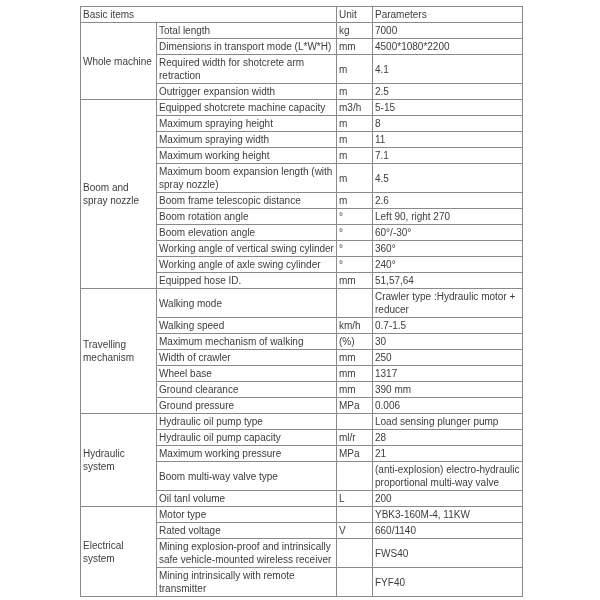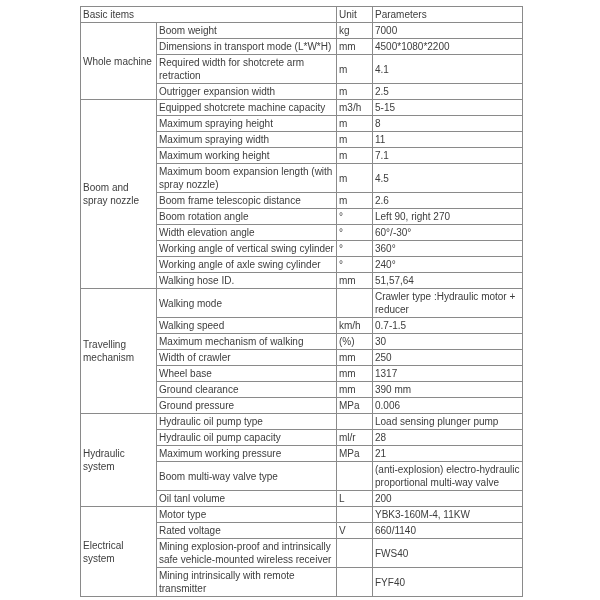--- a/index.html
+++ b/index.html
@@ -52,21 +52,21 @@
     </colgroup>
     <tbody>
       <tr>
         <th colspan="2">Basic items</th>
         <th>Unit</th>
         <th>Parameters</th>
       </tr>
 
       <tr>
         <td class="cat-cell" rowspan="4">Whole machine</td>
-        <td>Boom weight</td>
+        <td>Total length</td>
         <td>kg</td>
         <td>7000</td>
       </tr>
       <tr>
         <td>Dimensions in transport mode (L*W*H)</td>
         <td>mm</td>
         <td>4500*1080*2200</td>
       </tr>
       <tr>
         <td>Required width for shotcrete arm retraction</td>
@@ -109,36 +109,36 @@
         <td>Boom frame telescopic distance</td>
         <td>m</td>
         <td>2.6</td>
       </tr>
       <tr>
         <td>Boom rotation angle</td>
         <td>°</td>
         <td>Left 90, right 270</td>
       </tr>
       <tr>
-        <td>Width elevation angle</td>
+        <td>Boom elevation angle</td>
         <td>°</td>
         <td>60°/-30°</td>
       </tr>
       <tr>
         <td>Working angle of vertical swing cylinder</td>
         <td>°</td>
         <td>360°</td>
       </tr>
       <tr>
         <td>Working angle of axle swing cylinder</td>
         <td>°</td>
         <td>240°</td>
       </tr>
       <tr>
-        <td>Walking hose ID.</td>
+        <td>Equipped hose ID.</td>
         <td>mm</td>
         <td>51,57,64</td>
       </tr>
 
       <tr>
         <td class="cat-cell" rowspan="7">Travelling mechanism</td>
         <td>Walking mode</td>
         <td></td>
         <td>Crawler type :Hydraulic motor + reducer</td>
       </tr>

